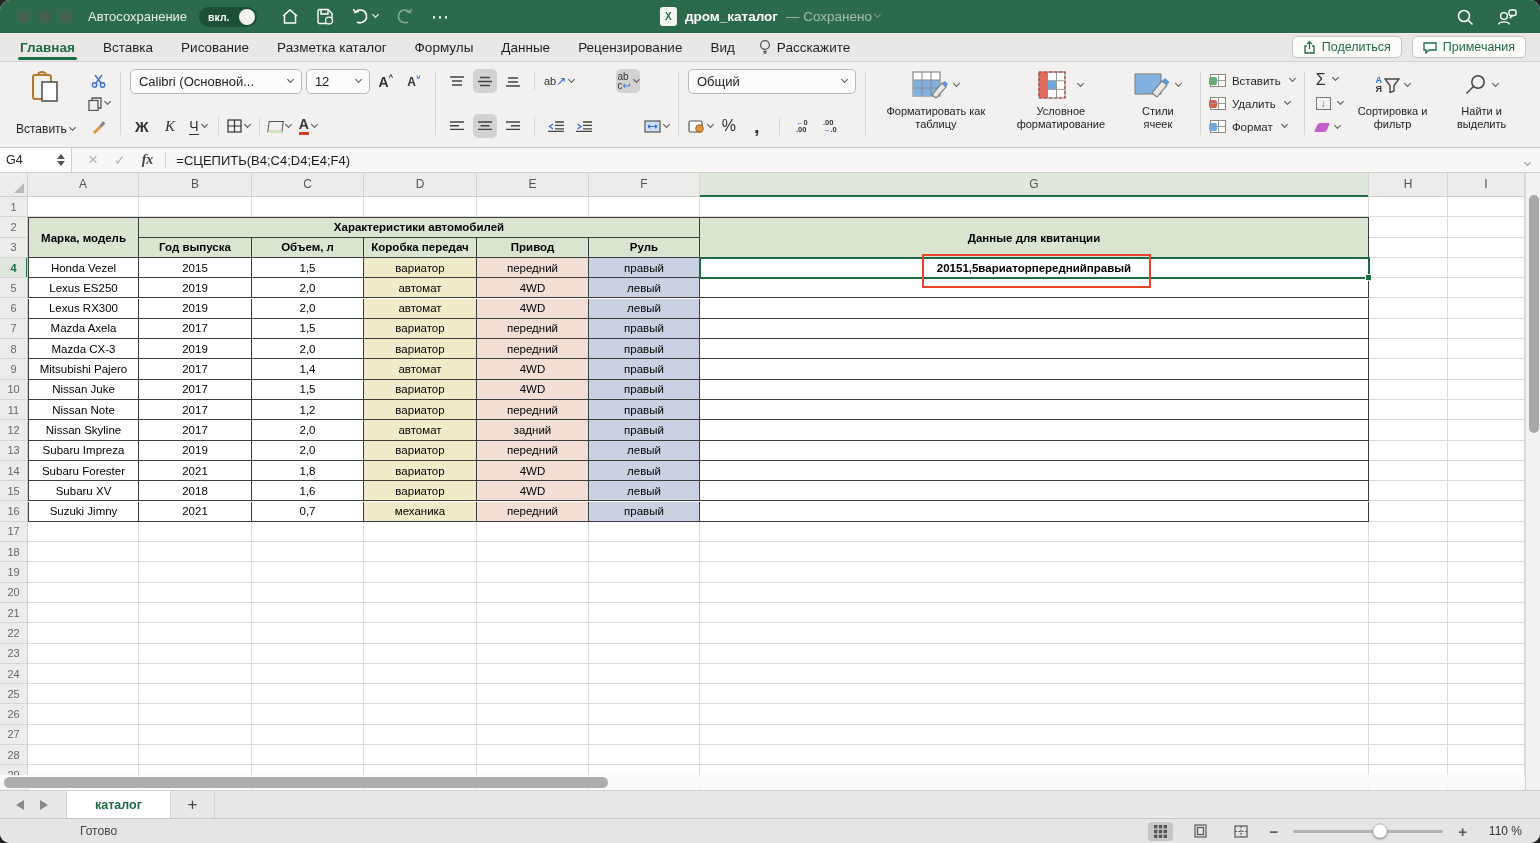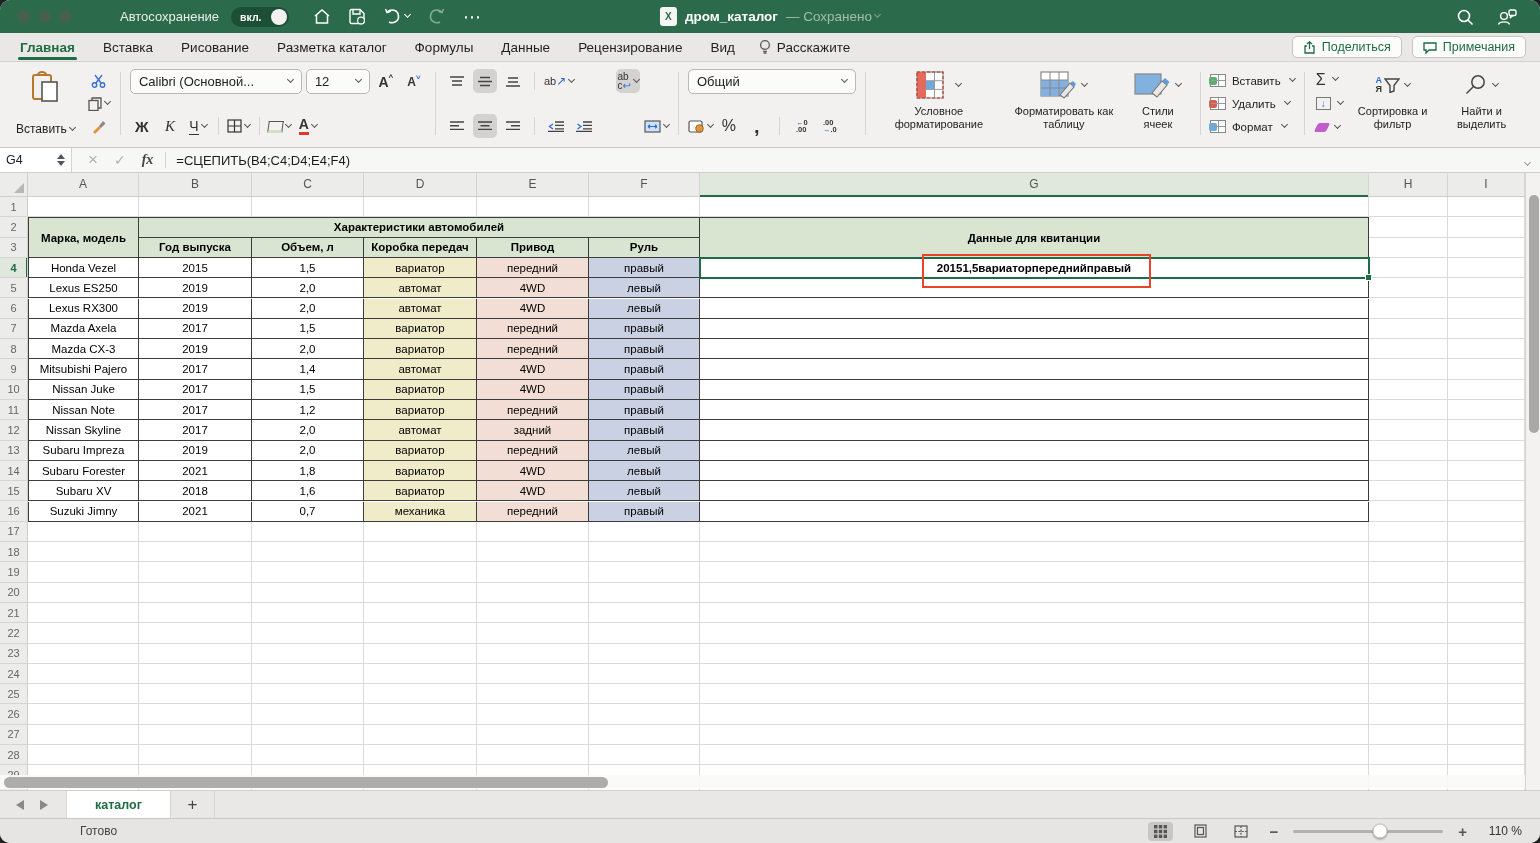--- a/index.html
+++ b/index.html
@@ -3,21 +3,21 @@
 <meta charset="utf-8">
 <style>
   * { margin:0; padding:0; box-sizing:border-box; }
   body { background:#222; font-family:"Liberation Sans", sans-serif; }
   .app { position:relative; width:1540px; height:843px; background:#fff; overflow:hidden; border-radius:10px; }
 
   
   .titlebar { position:absolute; top:0; left:0; right:0; height:33px; background:#2b6a4b; display:flex; align-items:center; color:#fff; }
   .lights { display:flex; gap:8px; margin-left:17px; }
   .light { width:13px; height:13px; border-radius:50%; background:#45604f; }
-  .autosave-label { margin-left:48px; font-size:13px; color:#e9efe9; }
+  .autosave-label { margin-left:16px; font-size:13px; color:#e9efe9; }
   .toggle { margin-left:12px; width:58px; height:20px; border-radius:10px; background:#1c4f35; position:relative; display:flex; align-items:center; cursor:default; }
   .toggle .t-lbl { font-size:10.5px; font-weight:bold; color:#fff; margin-left:9px; }
   .toggle .knob { position:absolute; right:2px; top:2px; width:16px; height:16px; border-radius:50%; background:#f2f2f0; }
   .tb-icons { display:flex; align-items:center; gap:17px; margin-left:24px; }
   .tbi { display:flex; align-items:center; color:#fff; }
   .tbi svg { display:block; }
   .dim { opacity:.42; }
   .chev { width:6px; height:6px; border-right:1.6px solid currentColor; border-bottom:1.6px solid currentColor; transform:rotate(45deg); display:inline-block; margin-left:5px; margin-top:-4px; flex:none; }
   .chev.sm { width:5px; height:5px; margin-left:3px; }
   .ellipsis { font-size:18px; letter-spacing:1px; color:#fff; }
@@ -419,43 +419,43 @@
               <span><span style="color:#2a6fd4;">→</span>.0</span>
             </span>
           </span>
       </div>
     </div>
     <div class="rdiv"></div>
 
     <div class="rgroup">
       <div class="bigbtn">
         <span class="ic">
+          <svg width="36" height="28" viewBox="0 0 36 28">
+              <rect x="1" y="1" width="27" height="24" fill="#fff" stroke="#888" stroke-width="1.2"></rect>
+              <rect x="1" y="9" width="27" height="16" fill="#82b1e0"></rect>
+              <path d="M1 9 H28 M1 17 H28 M10 1 V25 M19 1 V25" stroke="#888" stroke-width="1"></path>
+              <path d="M20 24 L30 12 L34 16 L24 27 Z" fill="#e8e8e6" stroke="#777" stroke-width="1.1"></path>
+              <path d="M30 12 L34 16 L36 13 L33 10 Z" fill="#5f9bd6"></path>
+            </svg>
+          <span class="chev sm" style="color:#555;margin-left:6px;"></span>
+        </span>
+        <span style="width:104px;">Форматировать как таблицу</span>
+      </div>
+      <div class="bigbtn">
+        <span class="ic">
           <svg width="34" height="28" viewBox="0 0 34 28">
               <rect x="1" y="1" width="26" height="26" fill="#fff" stroke="#999" stroke-width="1.2"></rect>
               <rect x="1" y="1" width="9" height="26" fill="#e26a5e"></rect>
               <rect x="10" y="10" width="8" height="8" fill="#6ea8e0"></rect>
               <path d="M10 1 H27 M10 9.7 H27 M10 18.4 H27 M18.5 1 V27" stroke="#999" stroke-width="1"></path>
               <rect x="1" y="1" width="26" height="26" fill="none" stroke="#c0392b" stroke-width="1.2" stroke-dasharray="3 2"></rect>
             </svg>
           <span class="chev sm" style="color:#555;margin-left:6px;"></span>
         </span>
         <span style="width:110px;">Условное форматирование</span>
-      </div>
-      <div class="bigbtn">
-        <span class="ic">
-          <svg width="36" height="28" viewBox="0 0 36 28">
-              <rect x="1" y="1" width="27" height="24" fill="#fff" stroke="#888" stroke-width="1.2"></rect>
-              <rect x="1" y="9" width="27" height="16" fill="#82b1e0"></rect>
-              <path d="M1 9 H28 M1 17 H28 M10 1 V25 M19 1 V25" stroke="#888" stroke-width="1"></path>
-              <path d="M20 24 L30 12 L34 16 L24 27 Z" fill="#e8e8e6" stroke="#777" stroke-width="1.1"></path>
-              <path d="M30 12 L34 16 L36 13 L33 10 Z" fill="#5f9bd6"></path>
-            </svg>
-          <span class="chev sm" style="color:#555;margin-left:6px;"></span>
-        </span>
-        <span style="width:104px;">Форматировать как таблицу</span>
       </div>
       <div class="bigbtn">
         <span class="ic">
           <svg width="36" height="28" viewBox="0 0 36 28">
               <rect x="1" y="3" width="26" height="20" fill="#82b1e0" stroke="#888" stroke-width="1.2"></rect>
               <path d="M18 22 L28 10 L33 14 L23 26 Z" fill="#e8e8e6" stroke="#777" stroke-width="1.1"></path>
               <path d="M28 10 L33 14 L35.5 11 L31 7 Z" fill="#5f9bd6"></path>
             </svg>
           <span class="chev sm" style="color:#555;margin-left:6px;"></span>
         </span>

